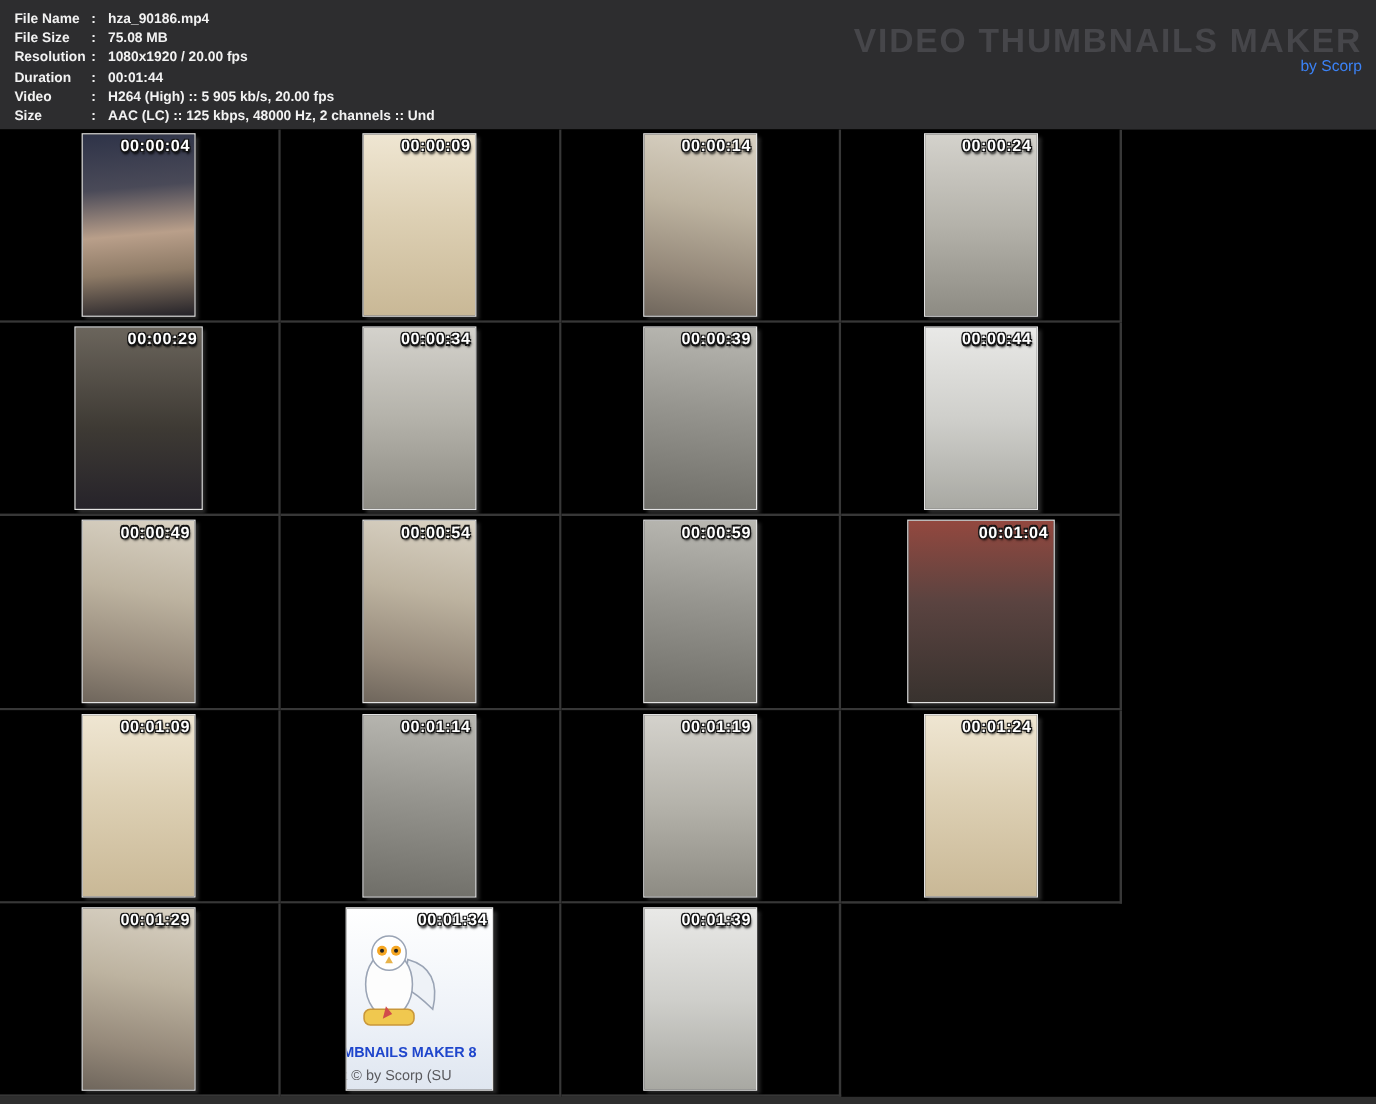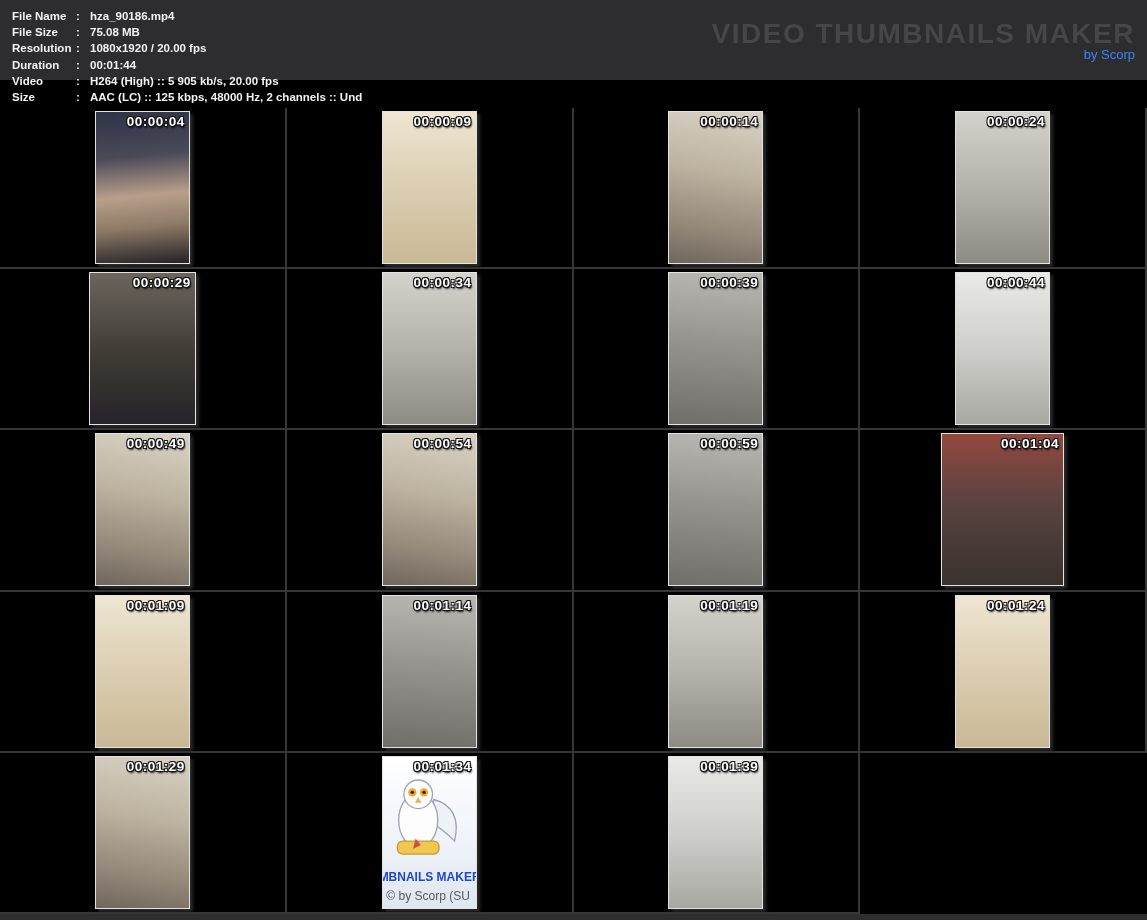--- a/index.html
+++ b/index.html
@@ -5,38 +5,38 @@
   html,body { margin:0; padding:0; }
   body {
     width:1147px; height:920px; background:#000;
     font-family:"Liberation Sans", sans-serif;
     overflow:hidden; position:relative;
   }
   .sheet { position:relative; width:1147px; height:920px; }
 
   
   .hdr {
-    position:relative; height:80px; background:#2d2d2f;
+    position:relative; height:108px; background:#2d2d2f;
     box-sizing:border-box; padding:8px 0 0 12px;
   }
   .meta-row { display:flex; font-weight:bold; font-size:11.5px; line-height:16.2px; color:#f2f2f2; }
   .meta-lbl { width:64px; }
   .meta-colon { width:14px; }
   .meta-val { white-space:nowrap; }
 
   .brand { position:absolute; top:20px; right:12px; text-align:right; }
   .brand-title {
     font-size:28px; font-weight:bold; letter-spacing:1.5px;
     color:#46464a; line-height:28px; white-space:nowrap;
   }
   .brand-sub { font-size:13px; color:#3b82f6; margin-top:-1px; }
 
   
   .grid {
-    position:absolute; top:108px; left:0; width:1147px; height:806px;
+    position:absolute; top:108px; left:0; width:935px; height:806px;
     display:grid; grid-template-columns:repeat(4,1fr); grid-template-rows:repeat(5,1fr);
     background:#000;
   }
   .cell {
     position:relative; box-sizing:border-box;
     border-right:2px solid #373737; border-bottom:2px solid #373737;
     background:#000;
   }
   .thumb {
     position:relative; width:93px; height:151px; margin:3px auto 0;
@@ -53,21 +53,21 @@
 
   
   .tone-dark-mixed      { background:linear-gradient(175deg,#2e3348 0%,#4a4a58 30%,#b99f8a 55%,#8d7a66 75%,#242228 100%); }
   .tone-bright-warm     { background:linear-gradient(180deg,#efe6d2 0%,#ddd0b4 45%,#c9b896 100%); }
   .tone-stair-warm      { background:linear-gradient(190deg,#d9d2c4 0%,#bdb3a0 40%,#95897a 75%,#6f665c 100%); }
   .tone-bright-gray     { background:linear-gradient(180deg,#e9e9e7 0%,#cfcfcb 50%,#a8a8a2 100%); }
   .tone-stair-gray      { background:linear-gradient(185deg,#b9b8b2 0%,#96958f 45%,#6f6e68 100%); }
   .tone-stair-gray-light{ background:linear-gradient(180deg,#d4d2cc 0%,#b4b2aa 50%,#8d8b83 100%); }
   .tone-dim-dark        { background:linear-gradient(180deg,#6b655c 0%,#3e3a34 55%,#26232a 100%);padding-left:12px; }
   .tone-red-mix         { background:linear-gradient(180deg,#93483f 0%,#5a4340 45%,#38322e 100%);padding-left:28px; }
-  .tone-owl-outro       { background:linear-gradient(180deg,#ffffff 0%,#eef2f8 60%,#dfe6f0 100%); }
+  .tone-owl-outro       { background:linear-gradient(180deg,#ffffff 0%,#eef2f8 60%,#dfe6f0 100%);padding-left:28px; }
 
   
   .owl-art { position:absolute; top:16px; left:4px; width:78px; height:92px; z-index:1; }
   .owl-line1 {
     position:absolute; bottom:24px; left:-4px; z-index:2;
     color:#1f46cc; font-weight:bold; font-size:12px; white-space:nowrap;
   }
   .owl-line2 {
     position:absolute; bottom:5px; left:-3px; z-index:2;
     color:#5a5a5e; font-size:12px; white-space:nowrap;

